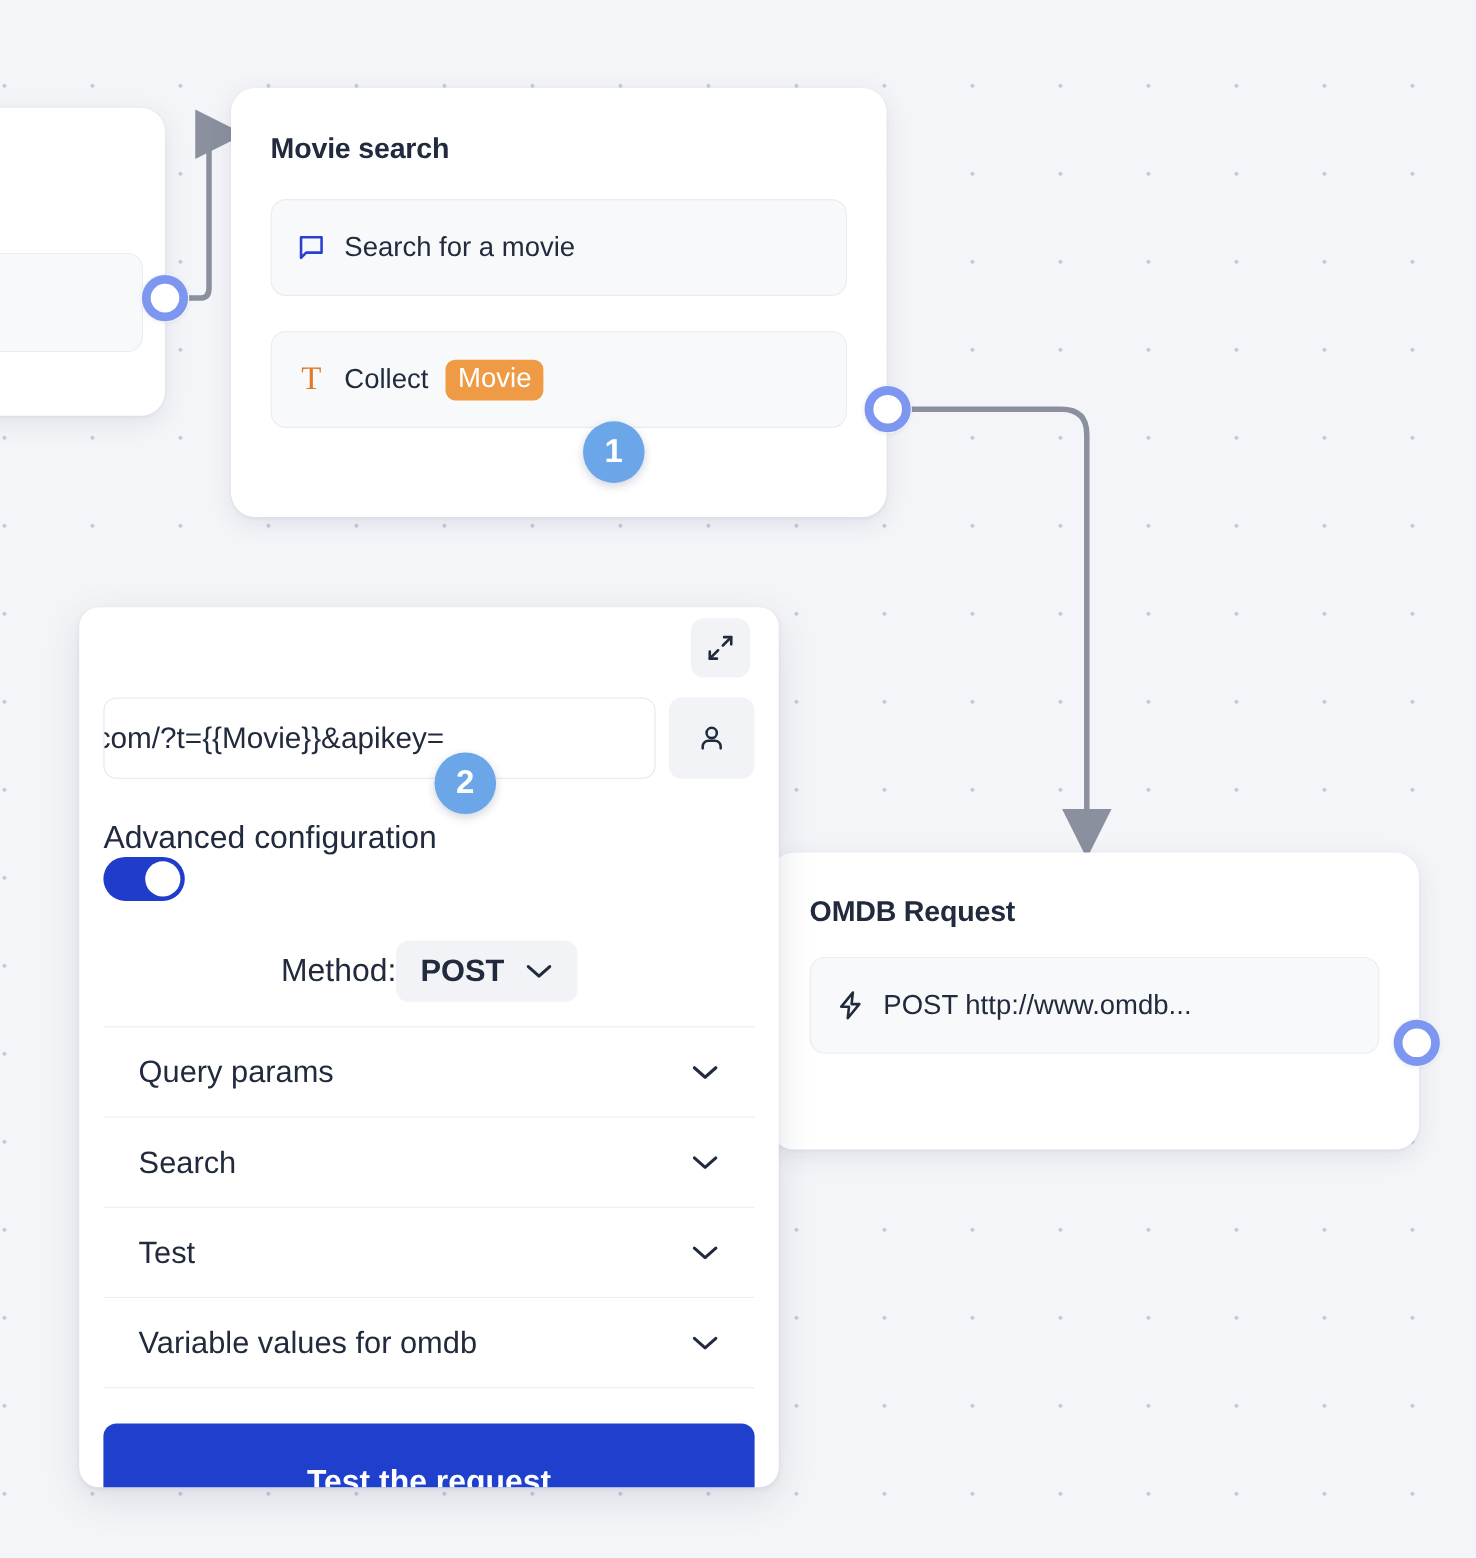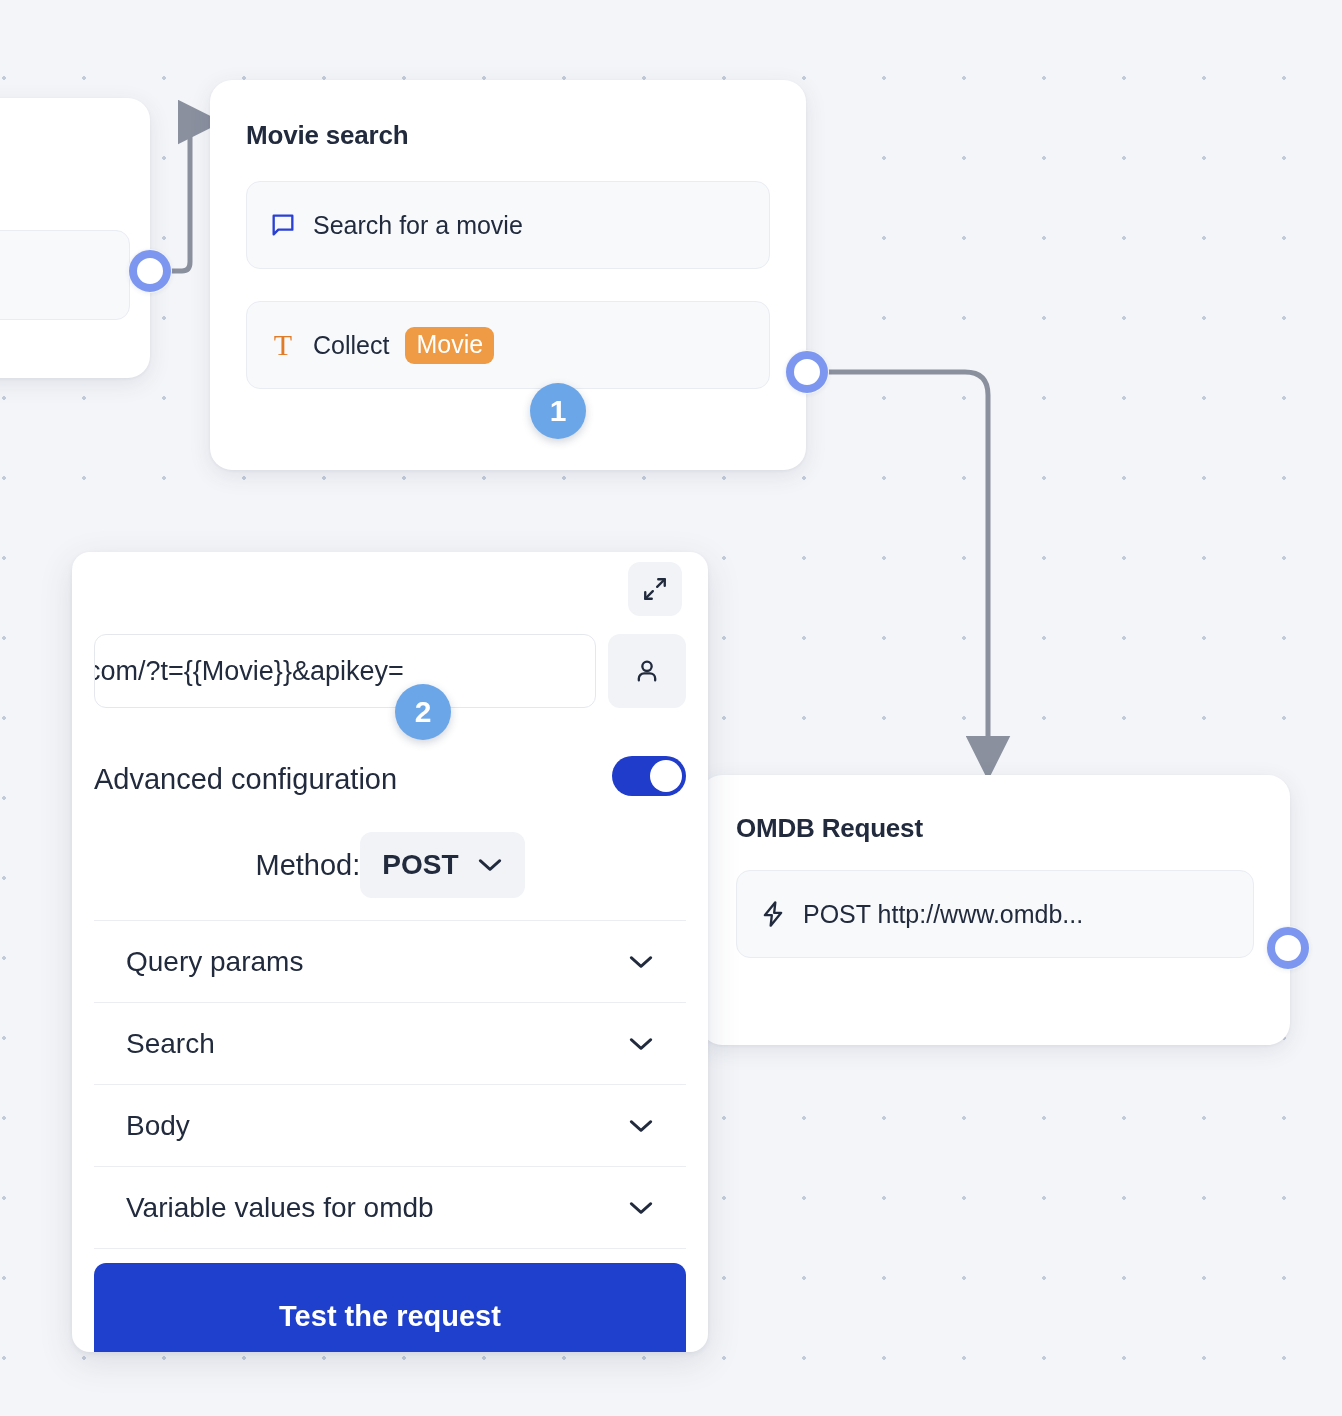--- a/index.html
+++ b/index.html
@@ -219,23 +219,24 @@
     align-items: center;
   }
   .url-input span {
     display: block;
     margin-left: -56px;
   }
   #user-btn { width: 78px; height: 74px; border-radius: 12px; }
 
   .adv-row {
     display: flex;
-    align-items: flex-end;
+    align-items: flex-start;
     justify-content: space-between;
-    margin-top: 48px;
+    margin-top: 38px;
+    flex-direction: column;
   }
   .adv-label { font-size: 29px; color: #222b3d; }
   .toggle {
     width: 74px;
     height: 40px;
     border-radius: 20px;
     background: #1f3ccb;
     position: relative;
     cursor: pointer;
     flex: 0 0 auto;
@@ -256,21 +257,21 @@
     align-items: center;
     justify-content: center;
     margin-top: 36px;
     padding-bottom: 22px;
     border-bottom: 1px solid #ebedf2;
   }
   .method-label { font-size: 29px; color: #222b3d; }
   .method-select {
     background: #f1f3f7;
     border-radius: 12px;
-    height: 66px;
+    height: 56px;
     padding: 0 22px;
     display: flex;
     align-items: center;
     gap: 18px;
     font-size: 28px;
     font-weight: 700;
     color: #222b3d;
     cursor: pointer;
   }
 
@@ -282,21 +283,21 @@
     padding: 0 32px;
     border-bottom: 1px solid #ebedf2;
     cursor: pointer;
     gap: 32px;
   }
   .accordion-label { font-size: 28px; color: #222b3d; }
 
   .test-btn {
     display: block;
     width: 592px;
-    margin: 14px auto 0;
+    margin: 32px auto 0;
     height: 106px;
     background: #1e40cc;
     color: #ffffff;
     border: none;
     border-radius: 12px;
     font-size: 29px;
     font-weight: 700;
     font-family: "Liberation Sans", sans-serif;
     cursor: pointer;
   }
@@ -410,21 +411,21 @@
     </div>
 
     <div class="accordion-item">
       <span class="accordion-label">Search</span>
       <svg class="chev" viewBox="0 0 24 14" fill="none" stroke="#222b3d" stroke-width="2.6" stroke-linecap="round" stroke-linejoin="round">
         <path d="M3 3 L12 11 L21 3"></path>
       </svg>
     </div>
 
     <div class="accordion-item">
-      <span class="accordion-label">Body</span>
+      <span class="accordion-label">Test</span>
       <svg class="chev" viewBox="0 0 24 14" fill="none" stroke="#222b3d" stroke-width="2.6" stroke-linecap="round" stroke-linejoin="round">
         <path d="M3 3 L12 11 L21 3"></path>
       </svg>
     </div>
 
     <div class="accordion-item">
       <span class="accordion-label">Variable values for omdb</span>
       <svg class="chev" viewBox="0 0 24 14" fill="none" stroke="#222b3d" stroke-width="2.6" stroke-linecap="round" stroke-linejoin="round">
         <path d="M3 3 L12 11 L21 3"></path>
       </svg>

